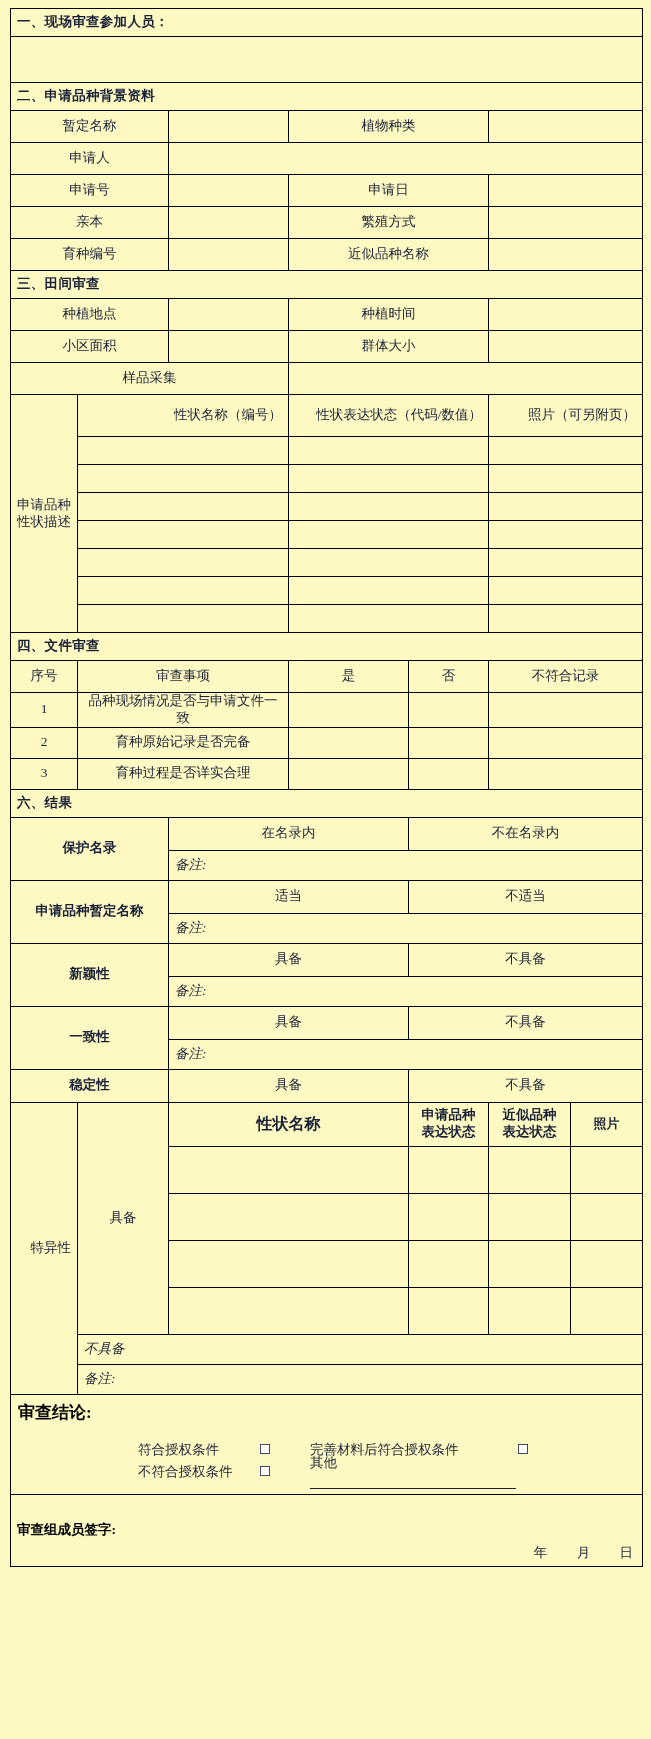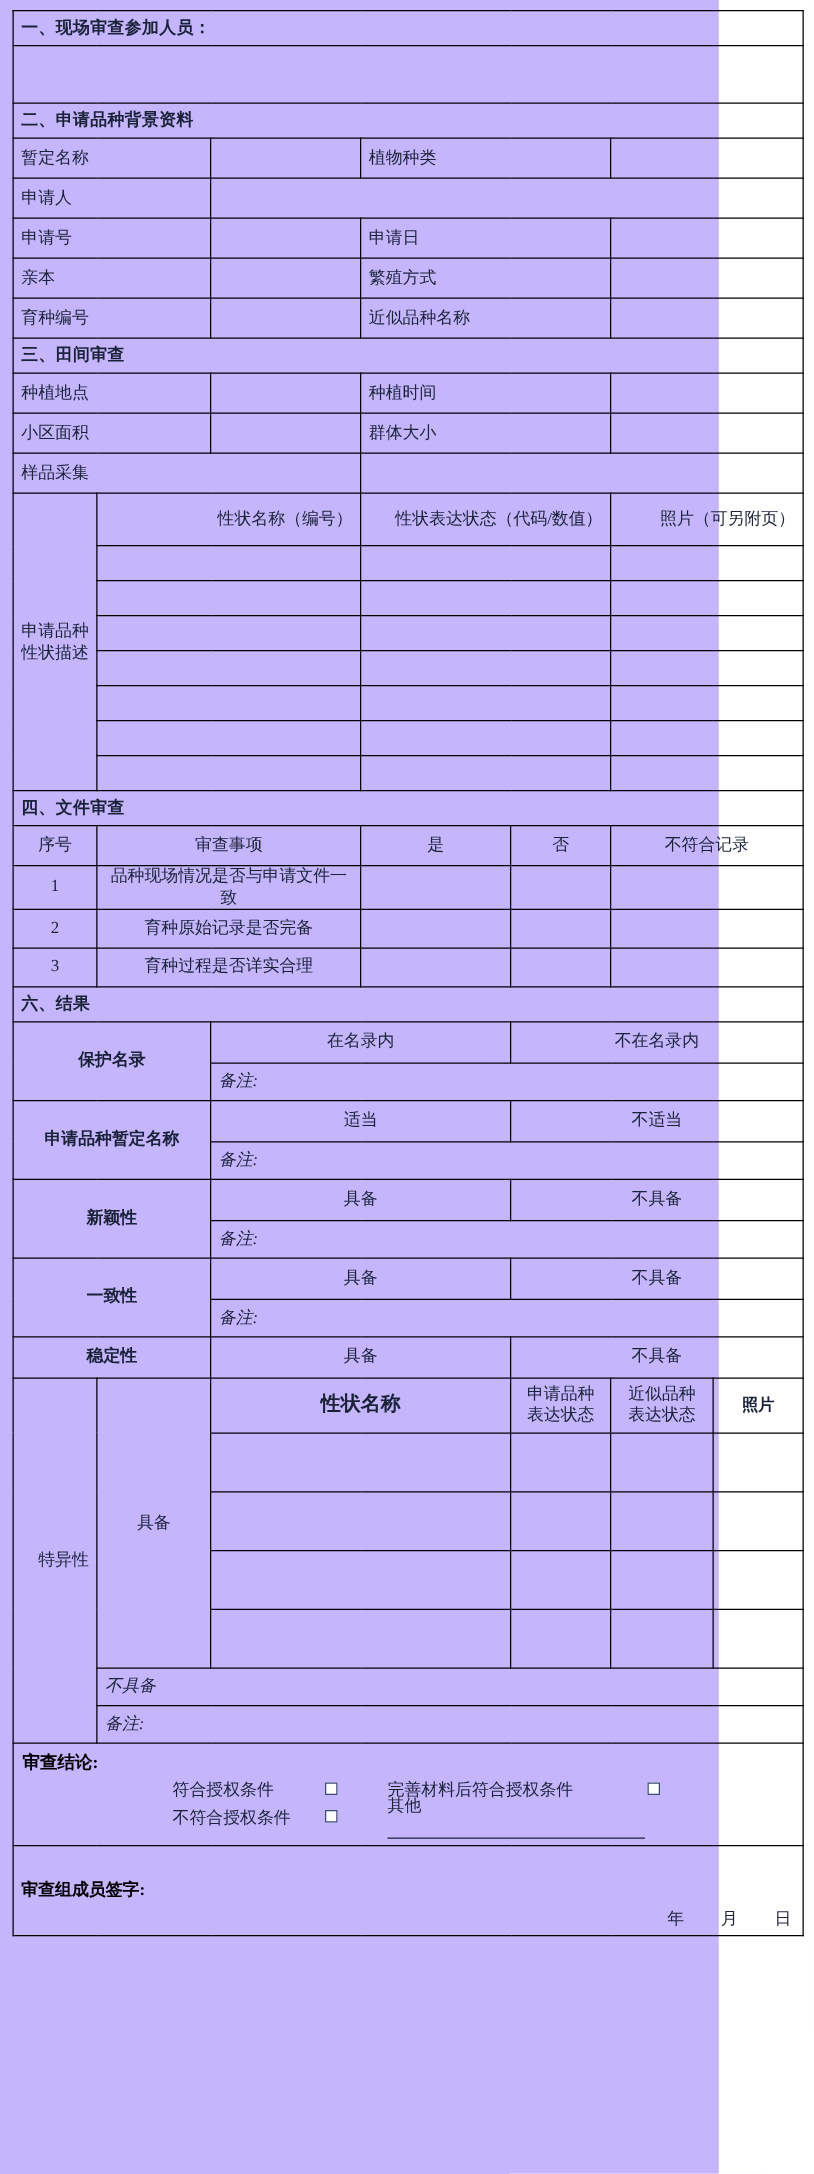--- a/index.html
+++ b/index.html
@@ -9,23 +9,23 @@
   }
   body {
     width: 651px;
     height: 1739px;
     font-family: "Liberation Serif", "DejaVu Serif", serif;
     color: #1a1a2e;
     -webkit-font-smoothing: antialiased;
   }
   .page {
     position: relative;
-    width: 575px;
+    width: 651px;
     height: 1739px;
-    background: #c4b5fd;
+    background: #fef9c3;
     box-sizing: border-box;
   }
   table.form {
     position: absolute;
     left: 10px;
     top: 8px;
     width: 632px;
     border-collapse: collapse;
     table-layout: fixed;
   }
@@ -42,21 +42,21 @@
   td.section {
     font-weight: bold;
     font-size: 14px;
     letter-spacing: 0.3px;
     height: 28px;
     padding-left: 7px;
     color: #000;
   }
   td.label {
     height: 32px;
-    text-align: left;
+    text-align: center;
   }
   td.blank {
     height: 32px;
   }
   td.ctr {
     text-align: center;
   }
   td.bold-ctr {
     text-align: center;
     font-weight: bold;
@@ -68,21 +68,21 @@
     height: 42px;
   }
   td.row-empty {
     height: 28px;
   }
   td.tall-blank {
     height: 47px;
   }
   td.two-line {
     text-align: center;
-    font-weight: normal;
+    font-weight: bold;
     color: #000;
     font-size: 12.5px;
     line-height: 1.15;
     height: 44px;
   }
   td.remark {
     height: 30px;
     text-align: left;
     font-style: italic;
   }
@@ -91,22 +91,22 @@
     font-weight: normal;
     color: #000;
   }
   
   .concl-wrap {
     padding: 3px 0 5px 0;
   }
   .concl-title {
     font-weight: bold;
     color: #000;
-    font-size: 14px;
-    margin-bottom: 2px;
+    font-size: 17px;
+    margin-bottom: 16px;
   }
   .concl-grid {
     display: grid;
     grid-template-columns: 122px 34px 16px 208px 40px;
     grid-auto-rows: 22px;
     align-items: center;
     margin-left: 120px;
     font-size: 13.5px;
   }
   .cb {

